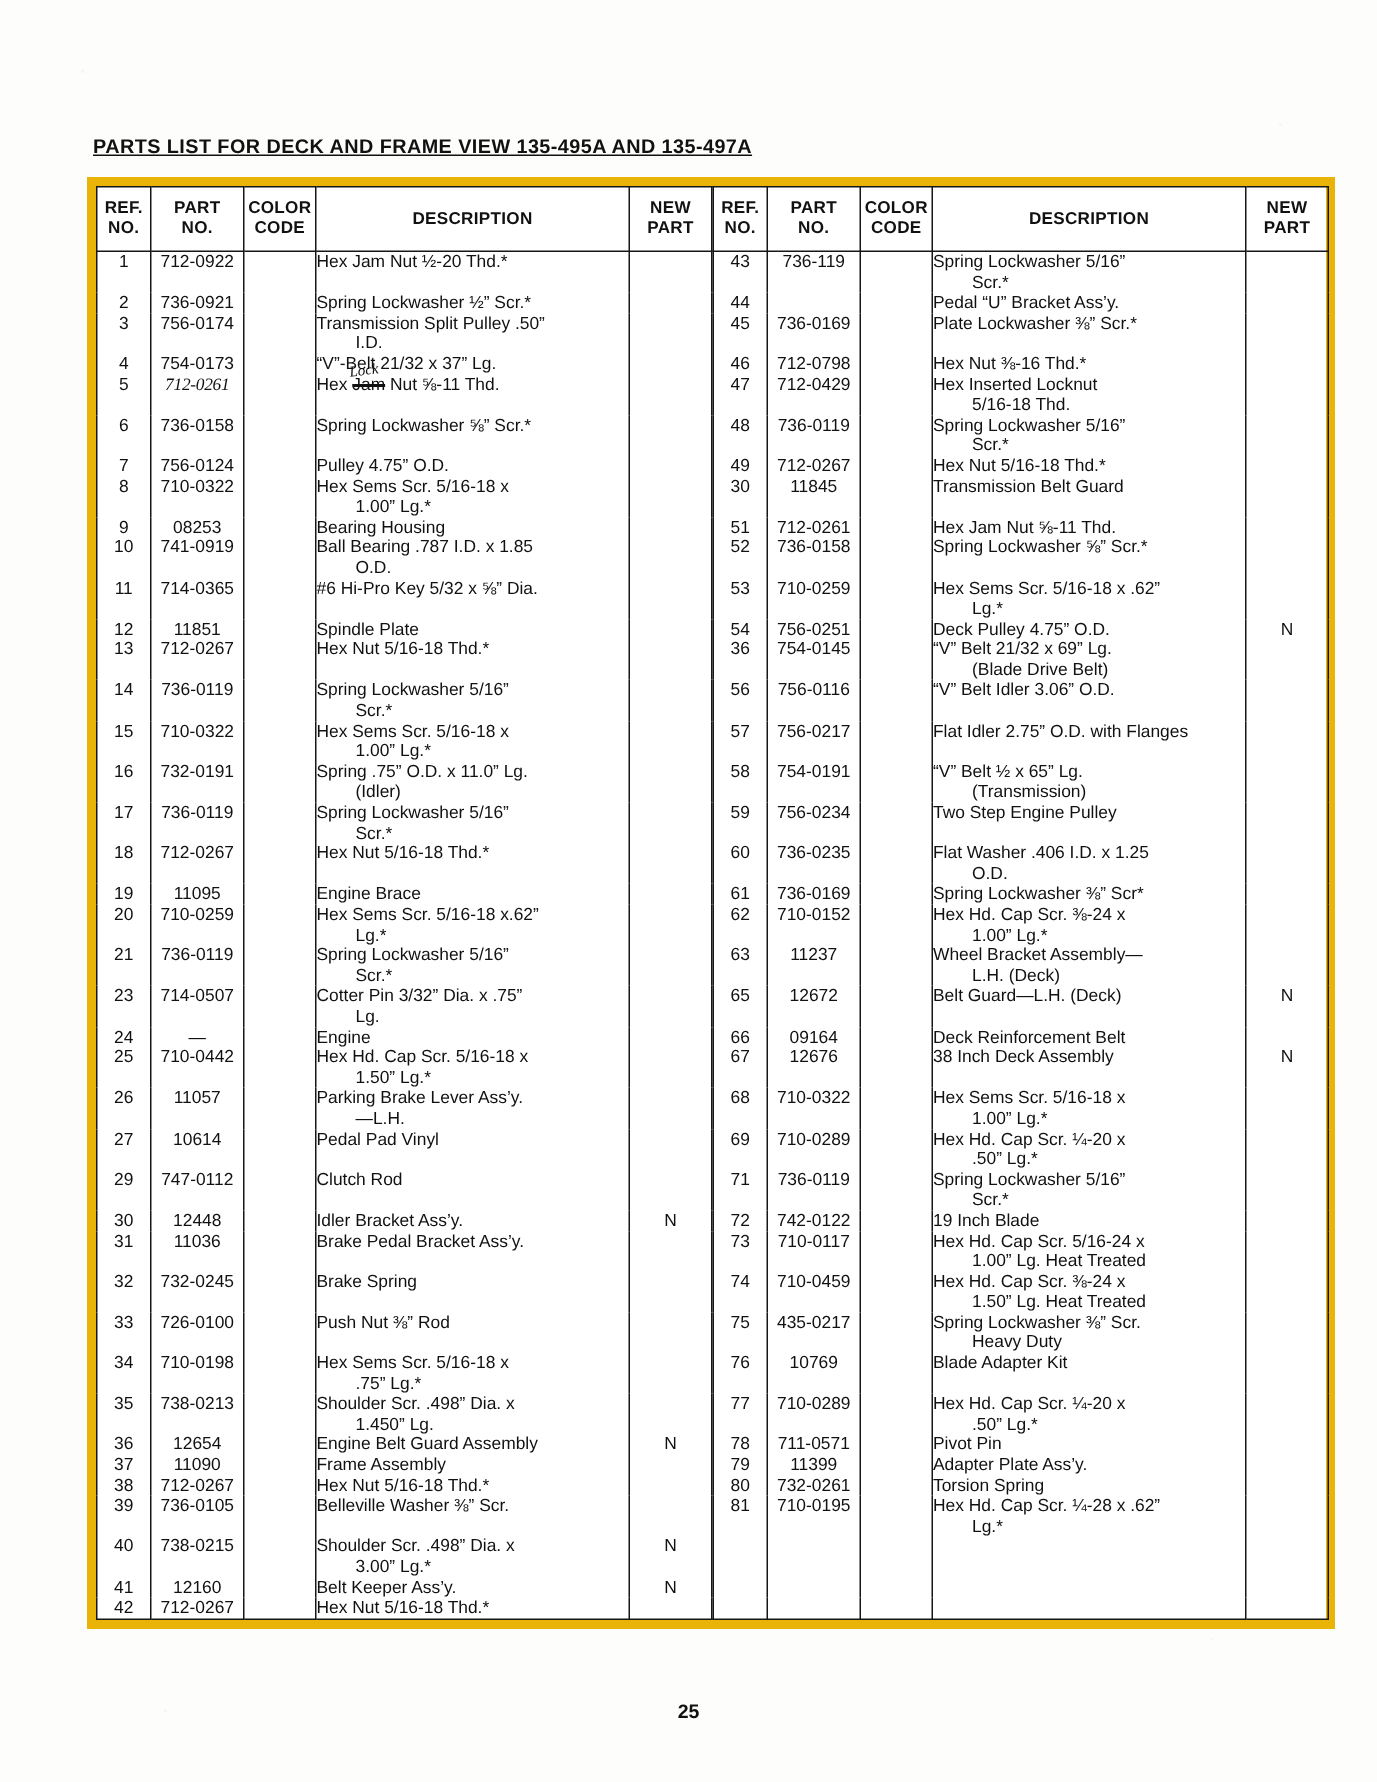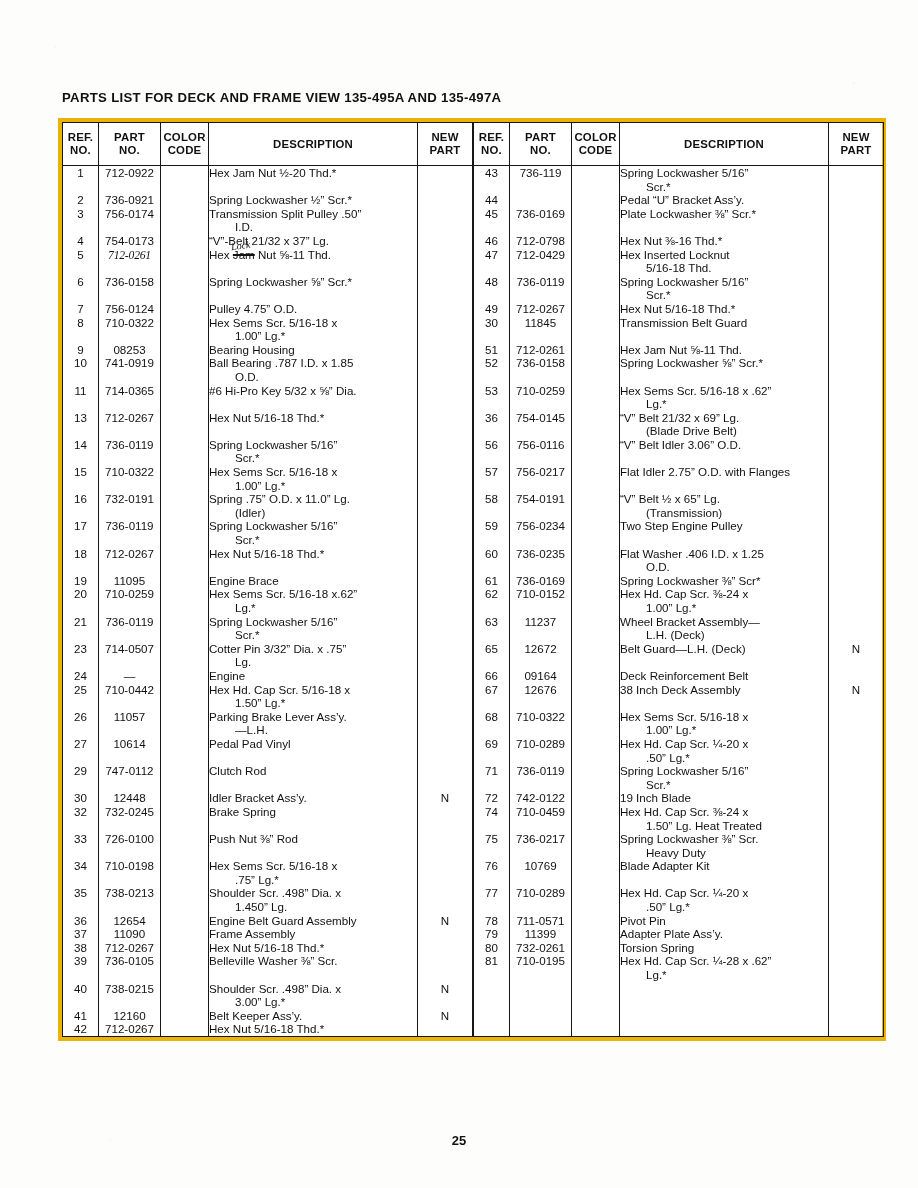--- a/index.html
+++ b/index.html
@@ -43,29 +43,30 @@
   }
 
   .title {
     position: absolute;
     left: 62px;
     top: 90px;
     font-size: 13.2px;
     font-weight: bold;
     letter-spacing: .3px;
     white-space: nowrap;
+    text-decoration: underline;
   }
 
   
   .sheet {
     position: absolute;
     left: 58px;
     top: 118px;
     width: 820px;
-    border: 4px solid #eab308;
+    border: 6px solid #eab308;
     background: #fff;
   }
   table.parts {
     border-collapse: collapse;
     width: 100%;
     table-layout: fixed;
   }
   table.parts th, table.parts td {
     border: 1px solid #161616;
     padding: 0;
@@ -356,20 +357,33 @@
             <td class="desc">#6 Hi-Pro Key 5/32 x ⅝” Dia.</td>
             <td class="new"></td>
             <td class="half-gap"></td>
             <td class="ref">53</td>
             <td class="part">710-0259</td>
             <td class="color"></td>
             <td class="desc">Hex Sems Scr. 5/16-18 x .62”<span class="desc-cont">Lg.*</span></td>
             <td class="new"></td>
           </tr>
           <tr>
+            <td class="ref">12</td>
+            <td class="part">11851</td>
+            <td class="color"></td>
+            <td class="desc">Spindle Plate</td>
+            <td class="new"></td>
+            <td class="half-gap"></td>
+            <td class="ref">54</td>
+            <td class="part">756-0251</td>
+            <td class="color"></td>
+            <td class="desc">Deck Pulley 4.75” O.D.</td>
+            <td class="new">N</td>
+          </tr>
+          <tr>
             <td class="ref">13</td>
             <td class="part">712-0267</td>
             <td class="color"></td>
             <td class="desc">Hex Nut 5/16-18 Thd.*</td>
             <td class="new"></td>
             <td class="half-gap"></td>
             <td class="ref">36</td>
             <td class="part">754-0145</td>
             <td class="color"></td>
             <td class="desc">“V” Belt 21/32 x 69” Lg.<span class="desc-cont">(Blade Drive Belt)</span></td>
@@ -564,41 +578,54 @@
             <td class="desc">Idler Bracket Ass’y.</td>
             <td class="new">N</td>
             <td class="half-gap"></td>
             <td class="ref">72</td>
             <td class="part">742-0122</td>
             <td class="color"></td>
             <td class="desc">19 Inch Blade</td>
             <td class="new"></td>
           </tr>
           <tr>
+            <td class="ref">31</td>
+            <td class="part">11036</td>
+            <td class="color"></td>
+            <td class="desc">Brake Pedal Bracket Ass’y.</td>
+            <td class="new"></td>
+            <td class="half-gap"></td>
+            <td class="ref">73</td>
+            <td class="part">710-0117</td>
+            <td class="color"></td>
+            <td class="desc">Hex Hd. Cap Scr. 5/16-24 x<span class="desc-cont">1.00” Lg. Heat Treated</span></td>
+            <td class="new"></td>
+          </tr>
+          <tr>
             <td class="ref">32</td>
             <td class="part">732-0245</td>
             <td class="color"></td>
             <td class="desc">Brake Spring</td>
             <td class="new"></td>
             <td class="half-gap"></td>
             <td class="ref">74</td>
             <td class="part">710-0459</td>
             <td class="color"></td>
             <td class="desc">Hex Hd. Cap Scr. ⅜-24 x<span class="desc-cont">1.50” Lg. Heat Treated</span></td>
             <td class="new"></td>
           </tr>
           <tr>
             <td class="ref">33</td>
             <td class="part">726-0100</td>
             <td class="color"></td>
             <td class="desc">Push Nut ⅜” Rod</td>
             <td class="new"></td>
             <td class="half-gap"></td>
             <td class="ref">75</td>
-            <td class="part">736-0217</td>
+            <td class="part">435-0217</td>
             <td class="color"></td>
             <td class="desc">Spring Lockwasher ⅜” Scr.<span class="desc-cont">Heavy Duty</span></td>
             <td class="new"></td>
           </tr>
           <tr>
             <td class="ref">34</td>
             <td class="part">710-0198</td>
             <td class="color"></td>
             <td class="desc">Hex Sems Scr. 5/16-18 x<span class="desc-cont">.75” Lg.*</span></td>
             <td class="new"></td>

